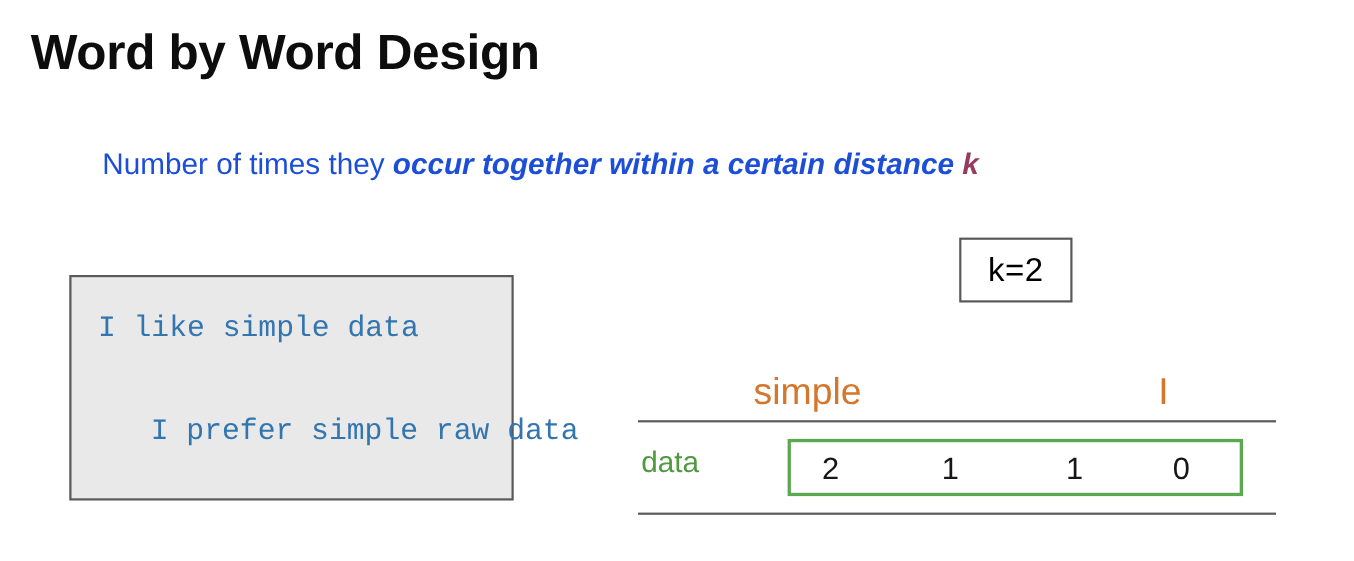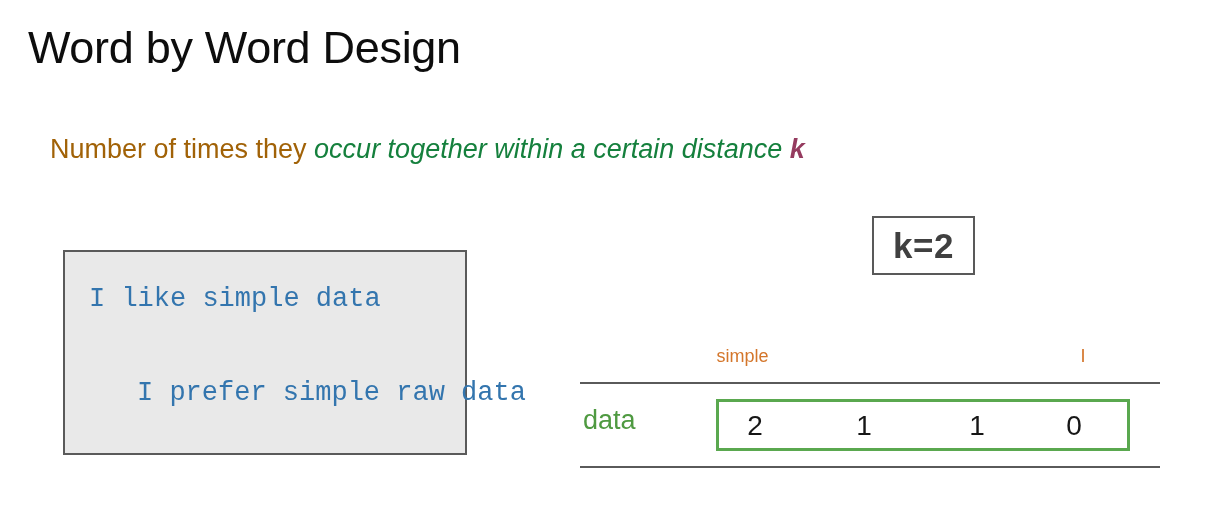--- a/index.html
+++ b/index.html
@@ -16,43 +16,44 @@
     -webkit-font-smoothing: antialiased;
   }
 
   
   #slide-title {
     position: absolute;
     left: 28px;
     top: 21px;
     font-size: 45px;
     line-height: 54px;
-    font-weight: 400;
+    font-weight: 700;
     color: #0d0d0d;
     letter-spacing: -0.3px;
     white-space: nowrap;
   }
 
   
   #slide-subtitle {
     position: absolute;
     left: 50px;
     top: 131px;
     font-size: 27px;
     line-height: 36px;
     white-space: nowrap;
   }
   #slide-subtitle .sub-plain {
-    color: #a16207;
+    color: #1d4ed8;
     font-weight: 400;
     font-style: normal;
+    margin-left: 43px;
   }
   #slide-subtitle .sub-emph {
-    color: #15803d;
-    font-weight: 400;
+    color: #1d4ed8;
+    font-weight: 700;
     font-style: italic;
     margin-top: 27px;
   }
   #slide-subtitle .sub-k {
     color: #953b5f;
     font-weight: 700;
     font-style: italic;
   }
 
   
@@ -63,24 +64,24 @@
     width: 103px;
     height: 59px;
     border: 2px solid #595959;
     background: #ffffff;
     box-sizing: border-box;
     display: flex;
     align-items: center;
     justify-content: center;
   }
   #k-box .k-label {
-    color: #404040;
-    font-size: 35px;
+    color: #000000;
+    font-size: 30px;
     line-height: 30px;
-    font-weight: 700;
+    font-weight: 400;
     letter-spacing: 0.5px;
   }
 
   
   #corpus-box {
     position: absolute;
     left: 63px;
     top: 250px;
     width: 404px;
     height: 205px;
@@ -116,25 +117,25 @@
     height: 2px;
     background: #5a5a5a;
   }
   #cooc-table .rule.rule-top { top: 46px; }
   #cooc-table .rule.rule-bottom { top: 130px; }
 
   #cooc-table .col-header {
     position: absolute;
     top: 4px;
     color: #d4762b;
-    font-size: 18px;
+    font-size: 34px;
     line-height: 32px;
     font-weight: 400;
     white-space: nowrap;
-    text-align: center;
+    text-align: left;
   }
 
   #cooc-table .row-label {
     position: absolute;
     left: 3px;
     top: 68px;
     color: #4f9a41;
     font-size: 27px;
     line-height: 32px;
     font-weight: 400;

